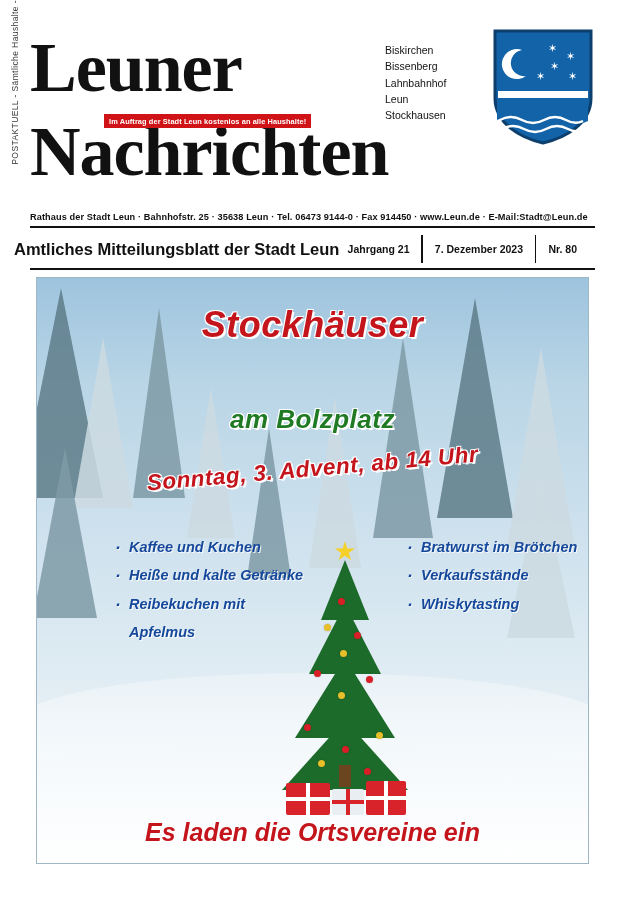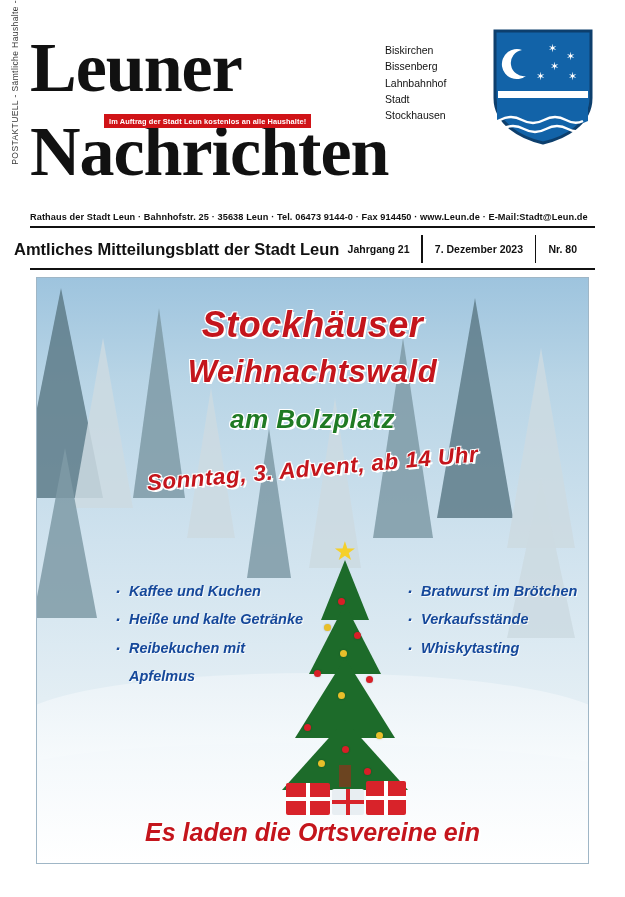--- a/index.html
+++ b/index.html
@@ -226,21 +226,20 @@
   }
 
   .bullets {
     position: absolute;
     top: 255px;
     font-size: 14.5px;
     font-weight: 700;
     font-style: italic;
     color: #15489a;
     line-height: 1.95;
-    margin-top: 44px;
   }
   .bullets.left { left: 78px; width: 190px; }
   .bullets.right { left: 370px; width: 175px; }
   .bullets li {
     list-style: none;
     position: relative;
     padding-left: 14px;
     text-shadow: 1px 1px 0 rgba(255,255,255,0.85);
   }
   .bullets li::before {
@@ -314,21 +313,21 @@
   <div class="masthead">
     <div class="mast-top">
       <div class="logotype logo-line1">Leuner</div>
       <div class="logotype logo-line2">Nachrichten</div>
       <div class="auftrag">Im Auftrag der Stadt Leun kostenlos an alle Haushalte!</div>
 
       <div class="places">
         <div>Biskirchen</div>
         <div>Bissenberg</div>
         <div>Lahnbahnhof</div>
-        <div>Stadt</div>
+        <div>Leun</div>
         <div>Stockhausen</div>
       </div>
 
       <div class="crest">
         <svg viewBox="0 0 102 118" width="102" height="118">
           <path d="M3 3 H99 V70 C99 96 73 110 51 115 C29 110 3 96 3 70 Z" fill="#1263a8" stroke="#0d3f6d" stroke-width="3"></path>
 
           <path d="M30 22 a15 15 0 1 0 4 26 a12 12 0 1 1 -4 -26 z" fill="#ffffff"></path>
 
           <g fill="#ffffff" font-size="11" font-family="DejaVu Sans, sans-serif">
@@ -385,21 +384,20 @@
       <div class="conifer dark" style="left:400px; top:20px; border-left-width:38px; border-right-width:38px; border-bottom-width:220px;"></div>
       <div class="conifer snowy" style="left:470px; top:70px; border-left-width:34px; border-right-width:34px; border-bottom-width:200px;"></div>
       <div class="conifer" style="left:-4px; top:170px; border-left-width:32px; border-right-width:32px; border-bottom-width:170px;"></div>
       <div class="conifer snowy" style="left:470px; top:200px; border-left-width:34px; border-right-width:34px; border-bottom-width:160px;"></div>
     </div>
 
     <div class="ground"></div>
     <div class="ground2"></div>
 
     <div class="p-head p-l1">Stockhäuser</div>
-    <div class="p-head p-l2">Weihnachtswald</div>
     <div class="p-head p-l3">am Bolzplatz</div>
     <div class="p-head p-l4">Sonntag, 3. Advent, ab 14 Uhr</div>
 
     <ul class="bullets left">
       <li>Kaffee und Kuchen</li>
       <li>Heiße und kalte Getränke</li>
       <li>Reibekuchen mit Apfelmus</li>
     </ul>
 
     <ul class="bullets right">

